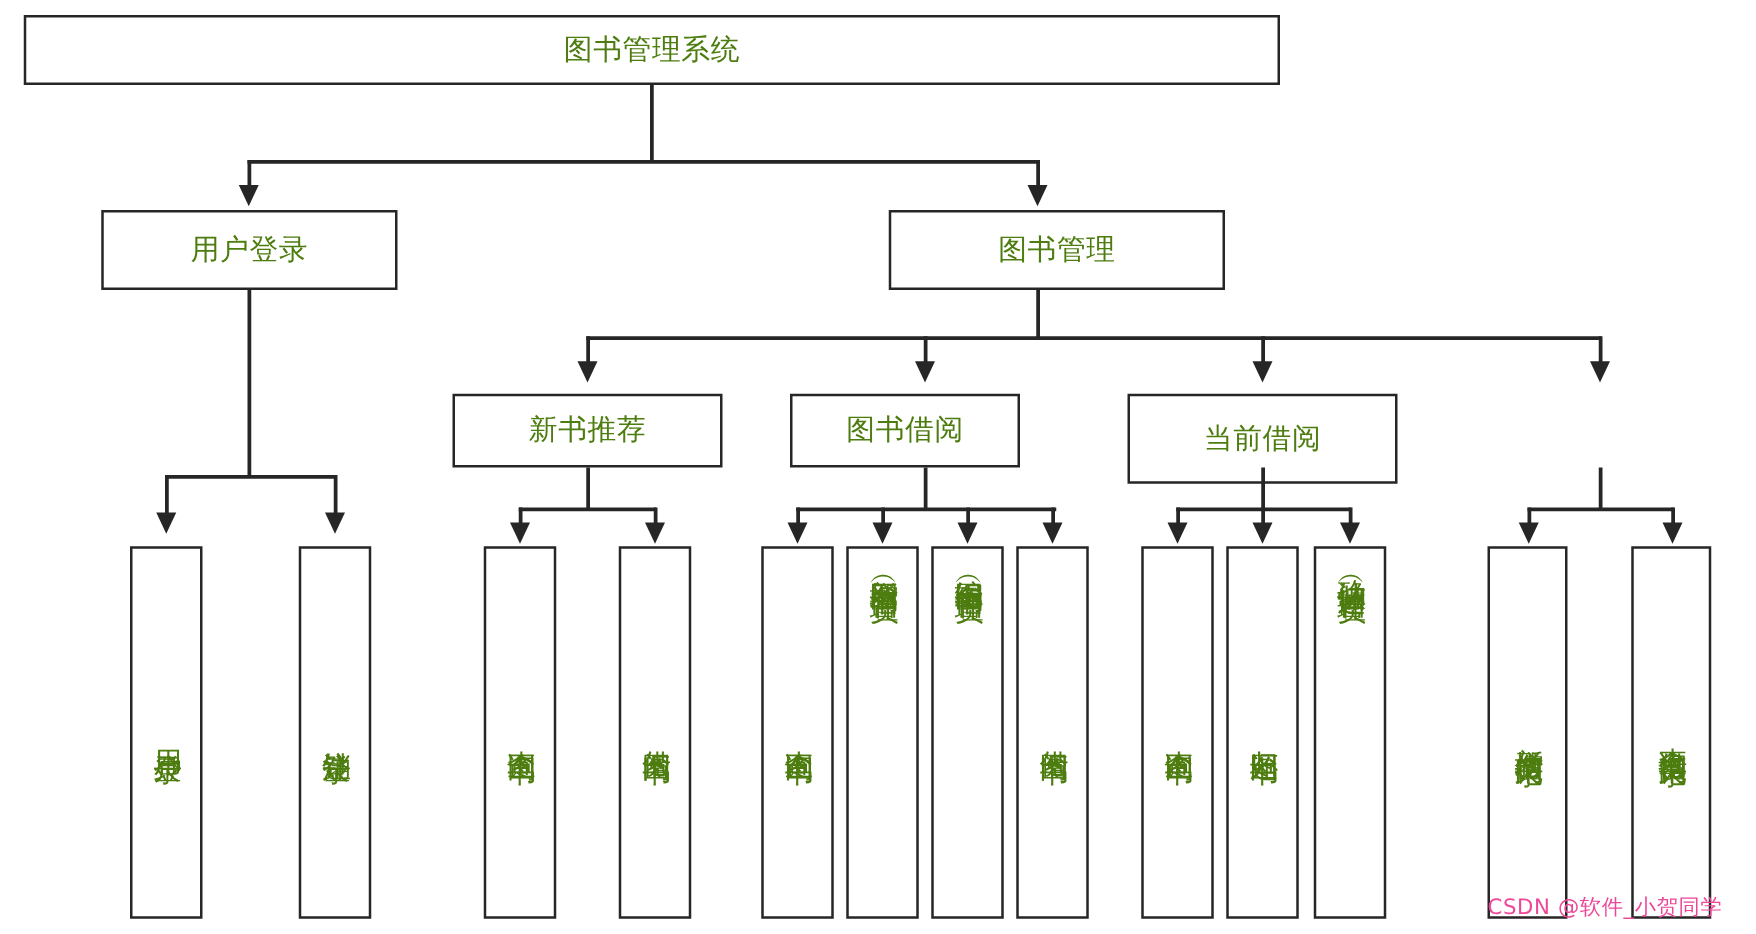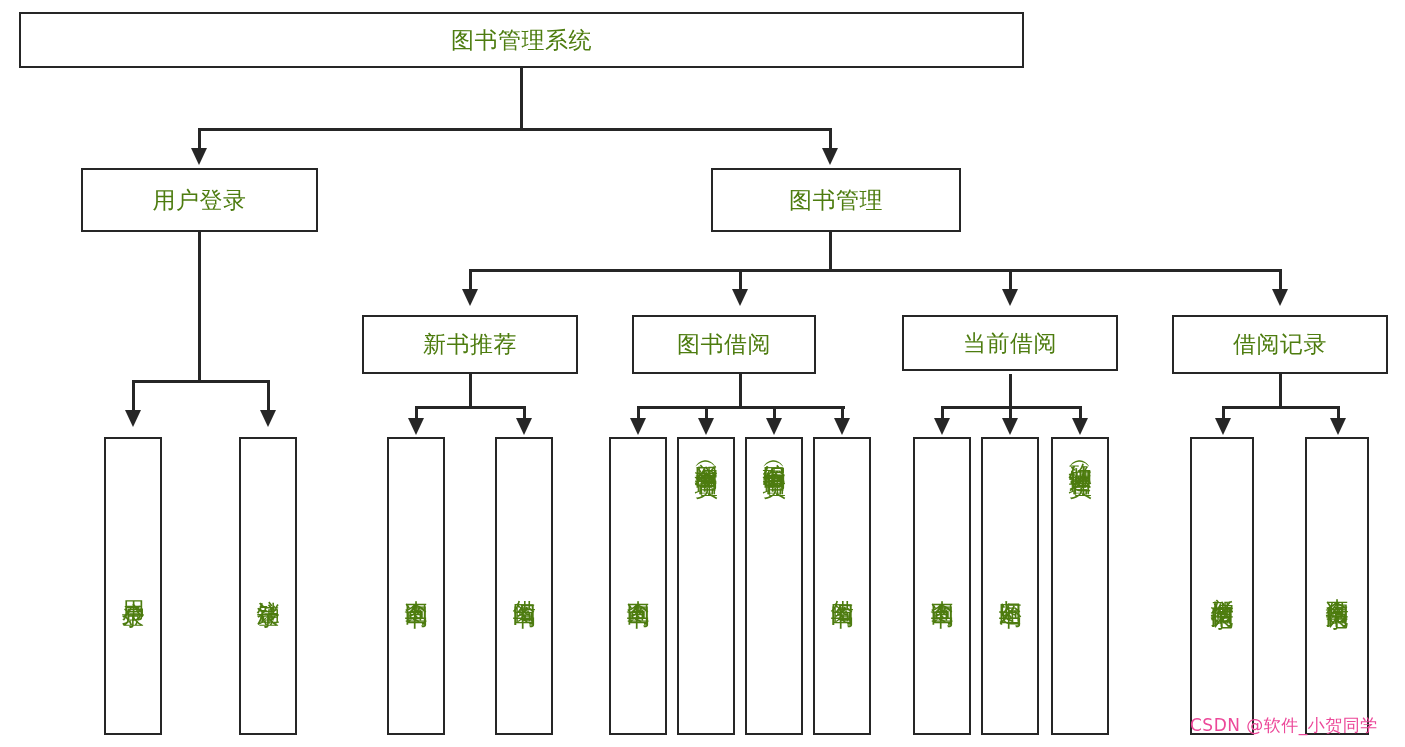--- a/index.html
+++ b/index.html
@@ -104,21 +104,21 @@
   <div class="ln vz" style="left:198px; top:128px; width:2.5px; height:22px;"></div>
   <div class="arrow" style="left:191px; top:148px;"></div>
 
   <div class="ln vz" style="left:829px; top:128px; width:2.5px; height:22px;"></div>
   <div class="arrow" style="left:822px; top:148px;"></div>
 
   <div class="node h" style="left:81px; top:168px; width:237px; height:64px;">
     <span class="label">用户登录</span>
   </div>
 
-  <div class="node h" style="left:711px; top:168px; width:250px; height:64px;">
+  <div class="node h" style="left:711px; top:168px; width:269px; height:64px;">
     <span class="label">图书管理</span>
   </div>
 
   <div class="ln vz" style="left:198px; top:232px; width:2.5px; height:150px;"></div>
   <div class="ln hz" style="left:132px; top:380px; width:137px; height:2.5px;"></div>
   <div class="ln vz" style="left:132px; top:380px; width:2.5px; height:32px;"></div>
   <div class="arrow" style="left:125px; top:410px;"></div>
   <div class="ln vz" style="left:267px; top:380px; width:2.5px; height:32px;"></div>
   <div class="arrow" style="left:260px; top:410px;"></div>
 
@@ -136,25 +136,22 @@
 
   <div class="ln vz" style="left:1279px; top:269px; width:2.5px; height:22px;"></div>
   <div class="arrow" style="left:1272px; top:289px;"></div>
 
   <div class="node h" style="left:362px; top:315px; width:216px; height:59px;text-align:right;">
     <span class="label">新书推荐</span>
   </div>
   <div class="node h" style="left:632px; top:315px; width:184px; height:59px;">
     <span class="label">图书借阅</span>
   </div>
-  <div class="node h" style="left:902px; top:315px; width:216px; height:56px;">
+  <div class="node h" style="left:902px; top:315px; width:216px; height:72px;">
     <span class="label">当前借阅</span>
-  </div>
-  <div class="node h" style="left:1172px; top:315px; width:216px; height:59px;">
-    <span class="label">借阅记录</span>
   </div>
 
   <div class="ln vz" style="left:469px; top:374px; width:2.5px; height:34px;"></div>
   <div class="ln hz" style="left:415px; top:406px; width:110px; height:2.5px;"></div>
   <div class="ln vz" style="left:415px; top:406px; width:2.5px; height:18px;"></div>
   <div class="arrow" style="left:408px; top:418px;"></div>
   <div class="ln vz" style="left:523px; top:406px; width:2.5px; height:18px;"></div>
   <div class="arrow" style="left:516px; top:418px;"></div>
 
   <div class="ln vz" style="left:739px; top:374px; width:2.5px; height:34px;"></div>

